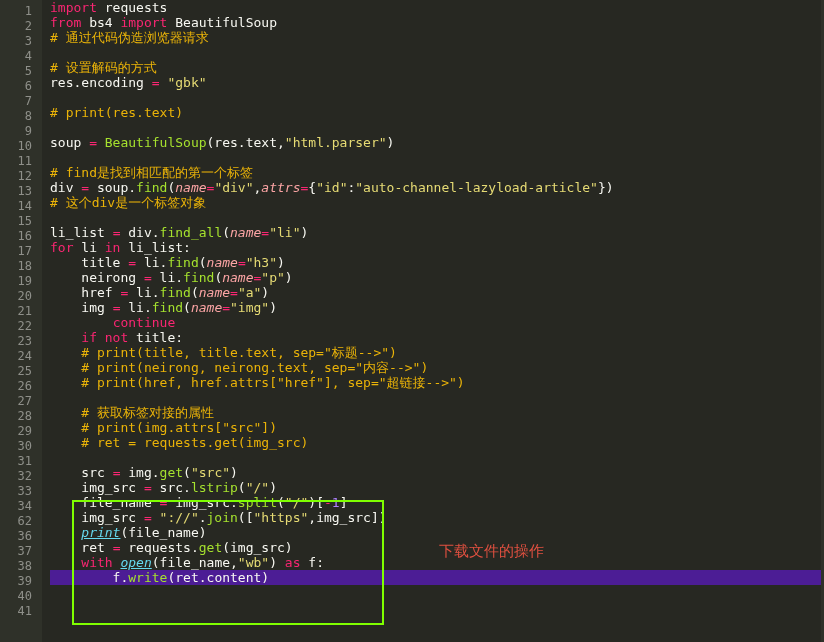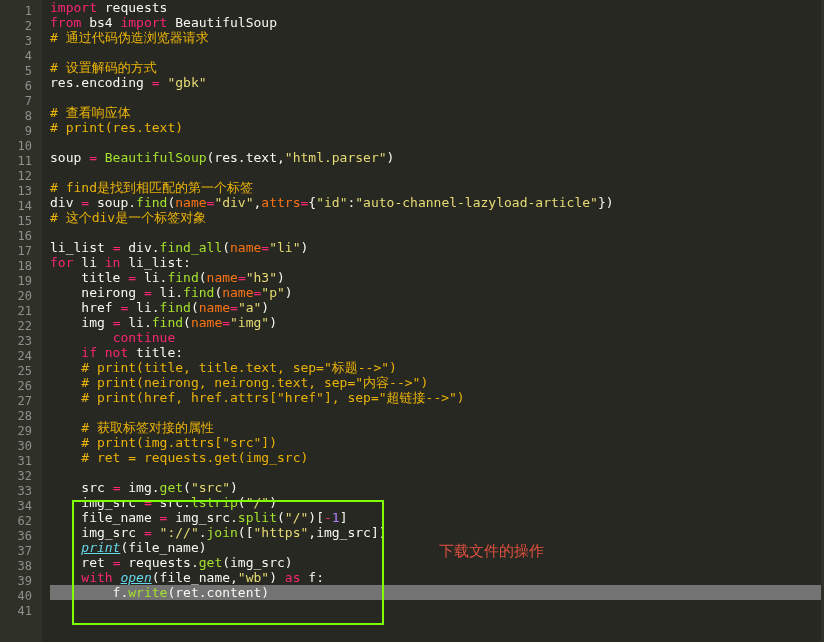--- a/index.html
+++ b/index.html
@@ -37,29 +37,29 @@
       padding-top: 0;
       padding-left: 8px;
       position: relative;
     }
     .line {
       height: 15px;
       line-height: 15px;
       white-space: pre;
     }
     .current-line {
-      background: #737373;
+      background: #4c1d95;
     }
     .kw { color: #F92672; }
     .def { color: #66D9EF; font-style: italic; text-decoration: underline; }
     .fn  { color: #A6E22E; }
     .str { color: #E6DB74; }
     .cmt { color: #eab308; }
     .op  { color: #F92672; }
-    .arg { color: #f97316; }
+    .arg { color: #fca5a5; font-style: italic; }
     .num { color: #AE81FF; }
     .plain { color: #f8f8f2; }
     .highlight-box {
       position: absolute;
       border: 2px solid #7fff00;
       pointer-events: none;
     }
     .annotation {
       position: absolute;
       color: #e05040;
@@ -123,21 +123,20 @@
       <div class="ln">41</div>
     </div>
   <div class="code-area" id="code">
       <div class="line"><span class="kw">import</span><span class="plain"> requests</span></div>
       <div class="line"><span class="kw">from</span><span class="plain"> bs4 </span><span class="kw">import</span><span class="plain"> BeautifulSoup</span></div>
       <div class="line"><span class="cmt"># 通过代码伪造浏览器请求</span></div>
       <div class="line"></div>
       <div class="line"><span class="cmt"># 设置解码的方式</span></div>
       <div class="line"><span class="plain">res</span><span class="plain">.</span><span class="plain">encoding </span><span class="op">=</span><span class="plain"> </span><span class="str">"gbk"</span></div>
       <div class="line"></div>
-      <div class="line"><span class="cmt"># 查看响应体</span></div>
       <div class="line"><span class="cmt"># print(res.text)</span></div>
       <div class="line"></div>
       <div class="line"><span class="plain">soup </span><span class="op">=</span><span class="plain"> </span><span class="fn">BeautifulSoup</span><span class="plain">(res</span><span class="plain">.</span><span class="plain">text</span><span class="plain">,</span><span class="str">"html.parser"</span><span class="plain">)</span></div>
       <div class="line"></div>
       <div class="line"><span class="cmt"># find是找到相匹配的第一个标签</span></div>
       <div class="line"><span class="plain">div </span><span class="op">=</span><span class="plain"> soup</span><span class="plain">.</span><span class="fn">find</span><span class="plain">(</span><span class="arg">name</span><span class="op">=</span><span class="str">"div"</span><span class="plain">,</span><span class="arg">attrs</span><span class="op">=</span><span class="plain">{</span><span class="str">"id"</span><span class="plain">:</span><span class="str">"auto-channel-lazyload-article"</span><span class="plain">})</span></div>
       <div class="line"><span class="cmt"># 这个div是一个标签对象</span></div>
       <div class="line"></div>
       <div class="line"><span class="plain">li_list </span><span class="op">=</span><span class="plain"> div</span><span class="plain">.</span><span class="fn">find_all</span><span class="plain">(</span><span class="arg">name</span><span class="op">=</span><span class="str">"li"</span><span class="plain">)</span></div>
       <div class="line"><span class="kw">for</span><span class="plain"> li </span><span class="kw">in</span><span class="plain"> li_list:</span></div>

